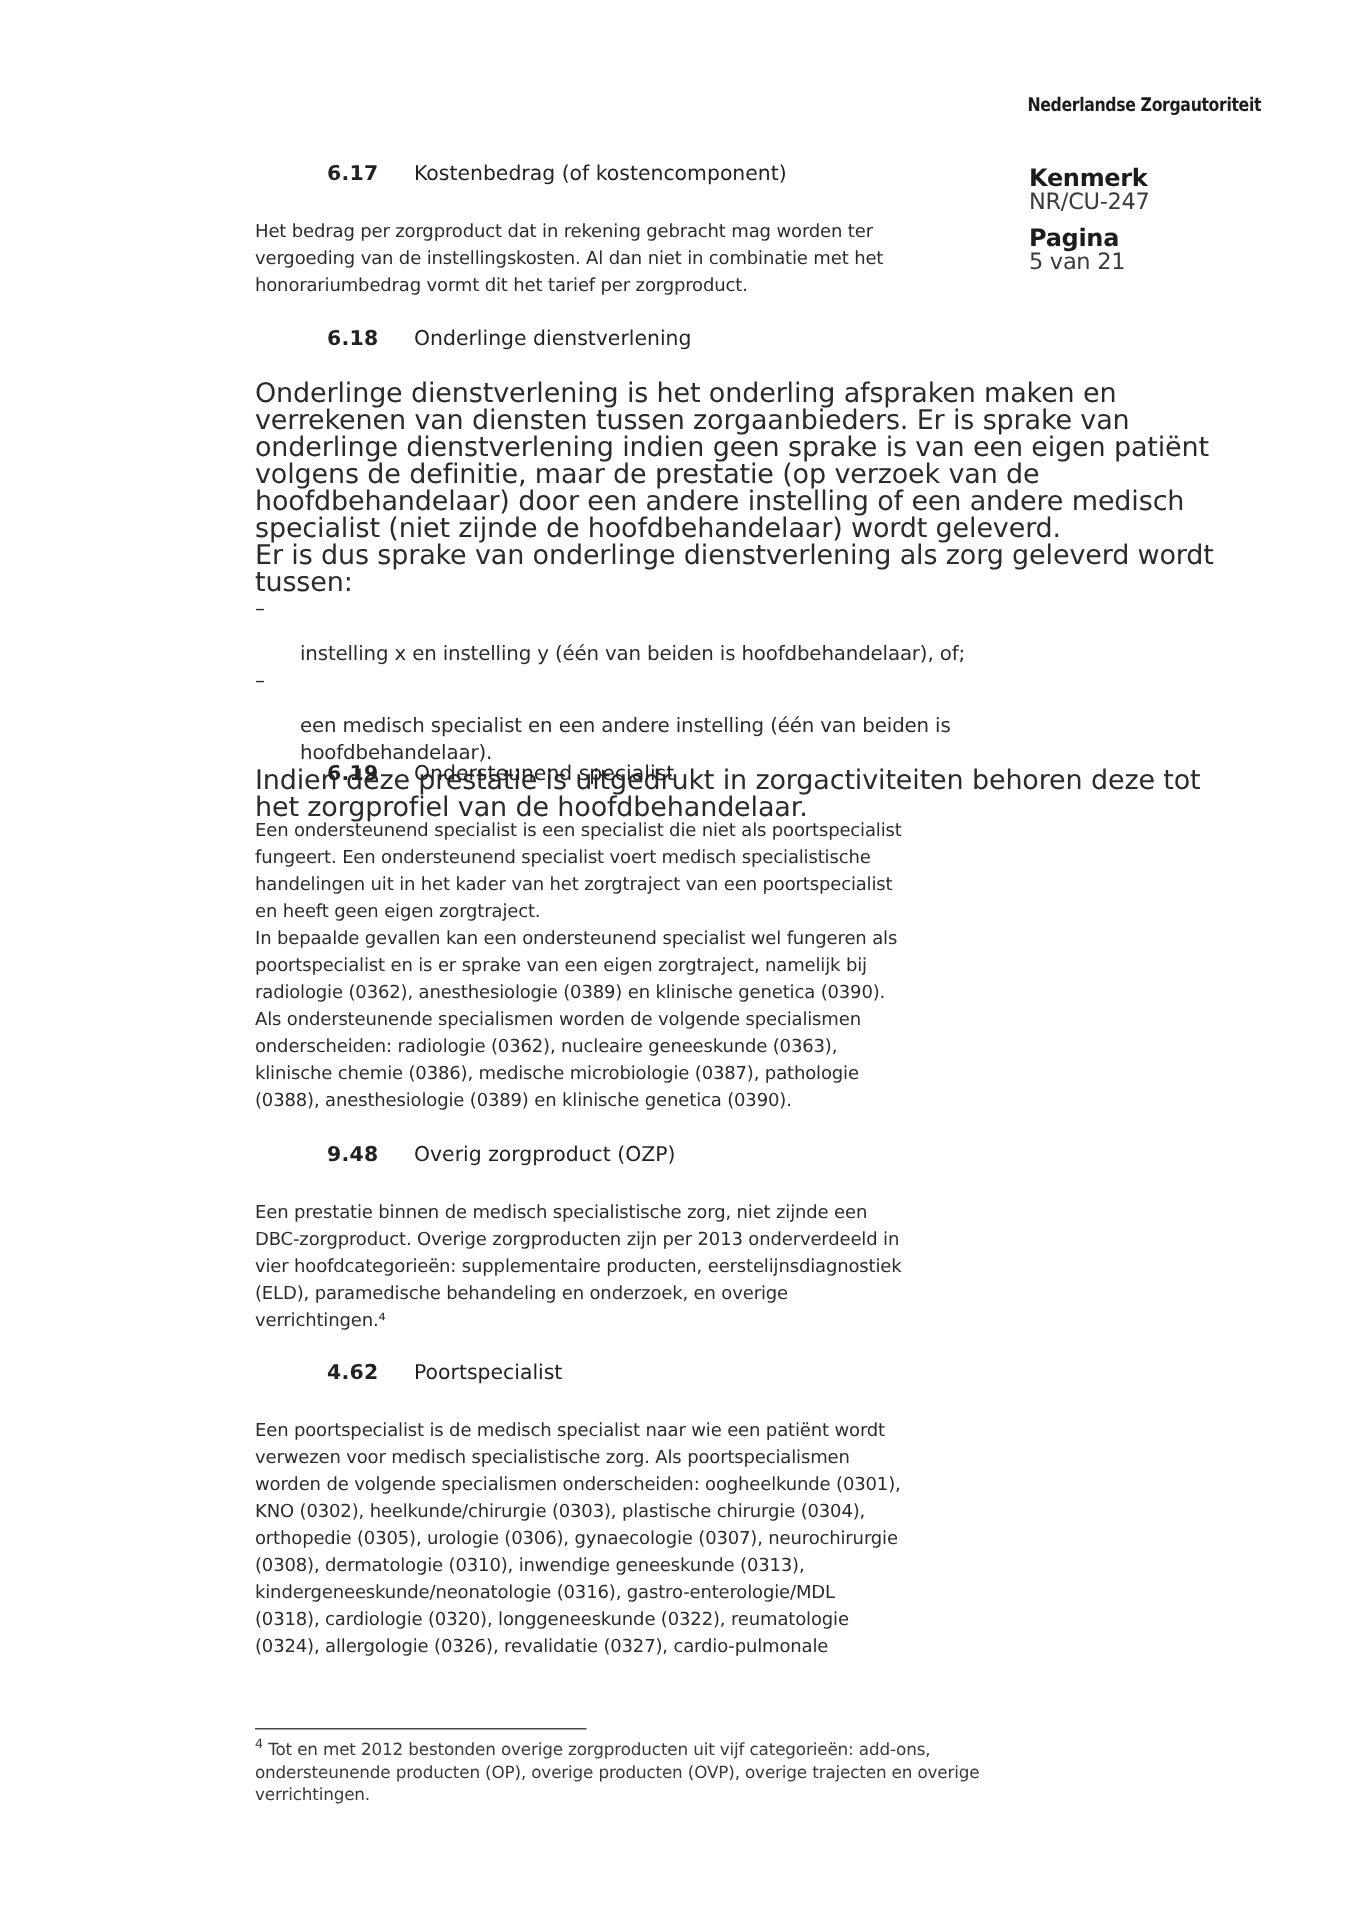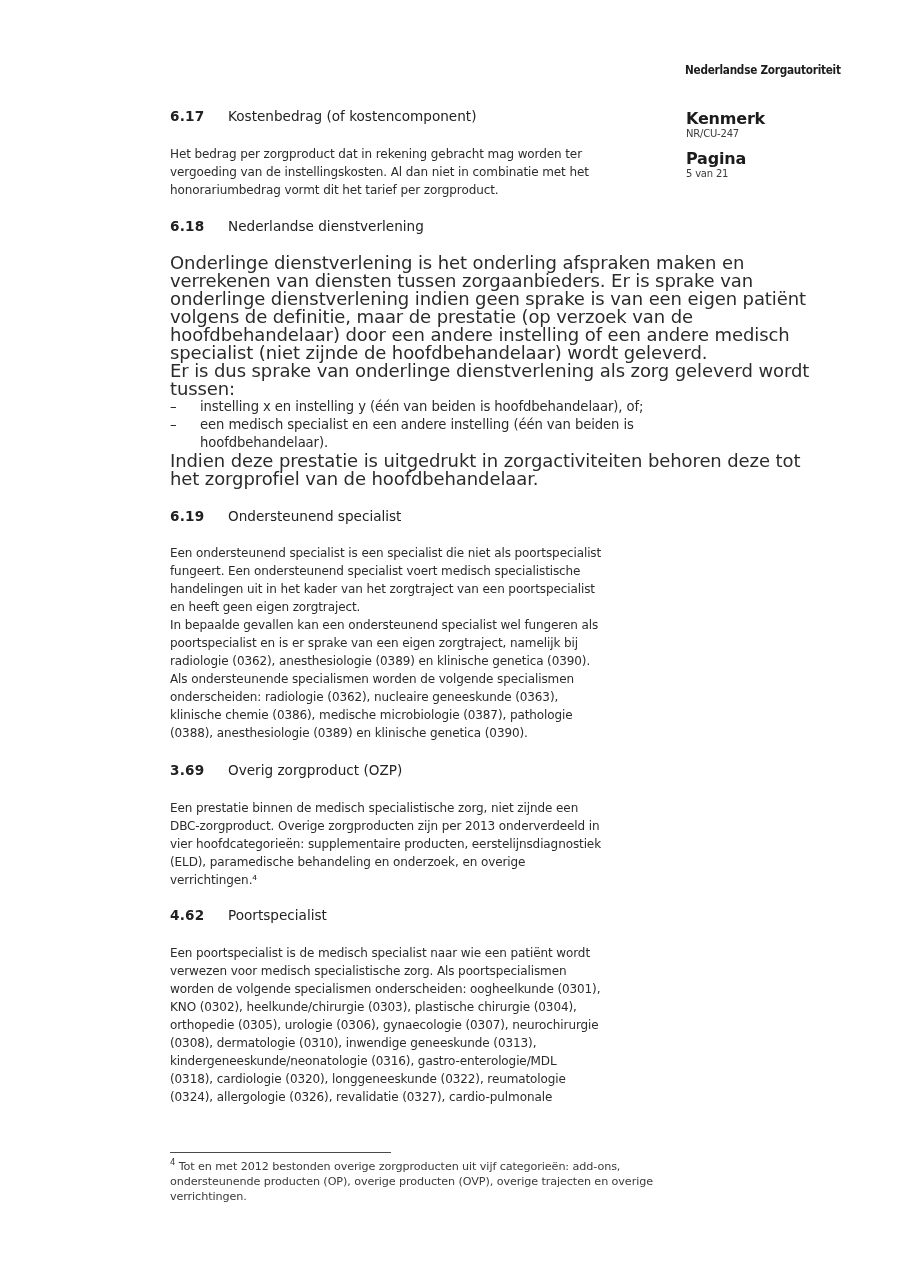--- a/index.html
+++ b/index.html
@@ -36,21 +36,21 @@
     width: 180px;
   }
   .meta .label {
     font-size: 16px;
     font-weight: bold;
     color: #1c1c1c;
     line-height: 15px;
     letter-spacing: -0.2px;
   }
   .meta .value {
-    font-size: 10px;
+    font-size: 15px;
     color: #3a3a3a;
     line-height: 16px;
     margin-bottom: 9px;
     letter-spacing: -0.2px;
   }
   
   .main {
     position: absolute;
     left: 170px;
     top: 0;
@@ -63,20 +63,21 @@
     font-size: 13.6px;
     line-height: 17px;
     color: #222222;
     white-space: nowrap;
   }
   .section-heading .num {
     font-weight: bold;
     width: 58px;
     flex: 0 0 58px;
     letter-spacing: 0.2px;
+    margin-left: 48px;
   }
   .para {
     position: absolute;
     left: 0;
     font-size: 12px;
     line-height: 18px;
     color: #2b2b2b;
     white-space: pre;
     letter-spacing: -0.1px;
   }
@@ -86,20 +87,21 @@
     line-height: 18px;
     color: #2b2b2b;
     letter-spacing: -0.1px;
   }
   .bullet-row .dash {
     flex: 0 0 30px;
     width: 30px;
   }
   .bullet-row .btext {
     white-space: pre;
+    margin-top: 30px;
   }
   .block-618 {
     position: absolute;
     left: 0;
   }
   .block-618 .para-inline {
     font-size: 18px;
     line-height: 18px;
     white-space: pre;
     letter-spacing: -0.1px;
@@ -147,21 +149,21 @@
     <div class="section-heading" style="top:108px">
       <span class="num">6.17</span>
       <span class="ttl">Kostenbedrag (of kostencomponent)</span>
     </div>
     <div class="para" style="top:145px">Het bedrag per zorgproduct dat in rekening gebracht mag worden ter
 vergoeding van de instellingskosten. Al dan niet in combinatie met het
 honorariumbedrag vormt dit het tarief per zorgproduct.</div>
 
     <div class="section-heading" style="top:218px">
       <span class="num">6.18</span>
-      <span class="ttl">Nederlandse dienstverlening</span>
+      <span class="ttl">Onderlinge dienstverlening</span>
     </div>
     <div class="block-618" style="top:254px">
       <div class="para-inline">Onderlinge dienstverlening is het onderling afspraken maken en
 verrekenen van diensten tussen zorgaanbieders. Er is sprake van
 onderlinge dienstverlening indien geen sprake is van een eigen patiënt
 volgens de definitie, maar de prestatie (op verzoek van de
 hoofdbehandelaar) door een andere instelling of een andere medisch
 specialist (niet zijnde de hoofdbehandelaar) wordt geleverd.
 Er is dus sprake van onderlinge dienstverlening als zorg geleverd wordt
 tussen:</div>
@@ -188,21 +190,21 @@
 en heeft geen eigen zorgtraject.
 In bepaalde gevallen kan een ondersteunend specialist wel fungeren als
 poortspecialist en is er sprake van een eigen zorgtraject, namelijk bij
 radiologie (0362), anesthesiologie (0389) en klinische genetica (0390).
 Als ondersteunende specialismen worden de volgende specialismen
 onderscheiden: radiologie (0362), nucleaire geneeskunde (0363),
 klinische chemie (0386), medische microbiologie (0387), pathologie
 (0388), anesthesiologie (0389) en klinische genetica (0390).</div>
 
     <div class="section-heading" style="top:762px">
-      <span class="num">3.69</span>
+      <span class="num">9.48</span>
       <span class="ttl">Overig zorgproduct (OZP)</span>
     </div>
     <div class="para" style="top:799px">Een prestatie binnen de medisch specialistische zorg, niet zijnde een
 DBC-zorgproduct. Overige zorgproducten zijn per 2013 onderverdeeld in
 vier hoofdcategorieën: supplementaire producten, eerstelijnsdiagnostiek
 (ELD), paramedische behandeling en onderzoek, en overige
 verrichtingen.⁴</div>
 
     <div class="section-heading" style="top:907px">
       <span class="num">4.62</span>

